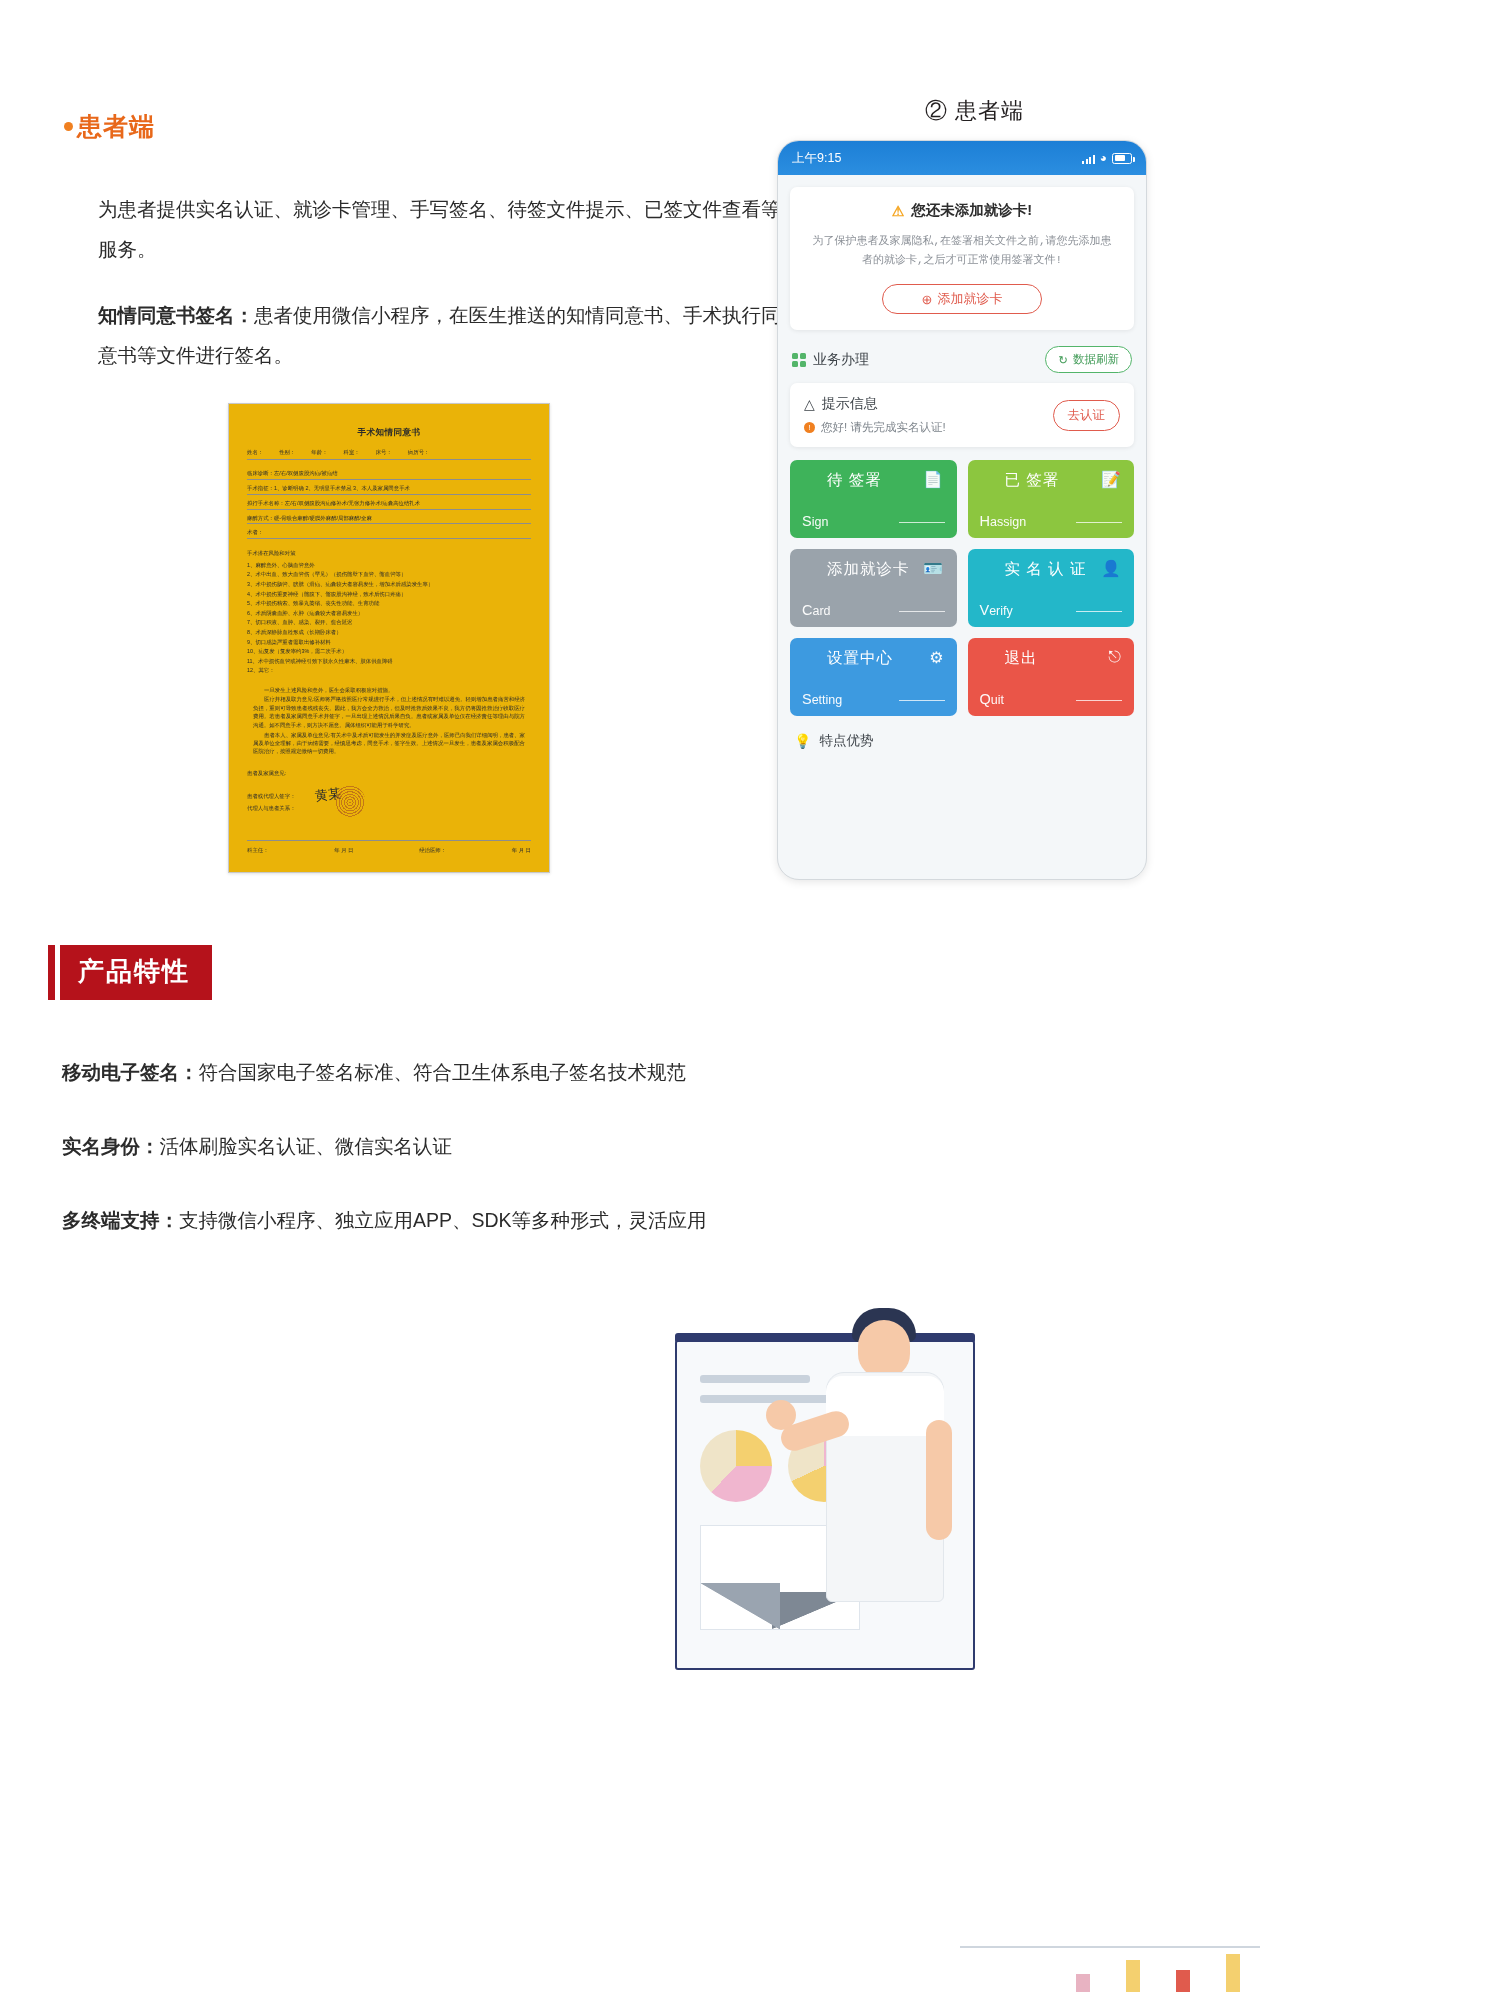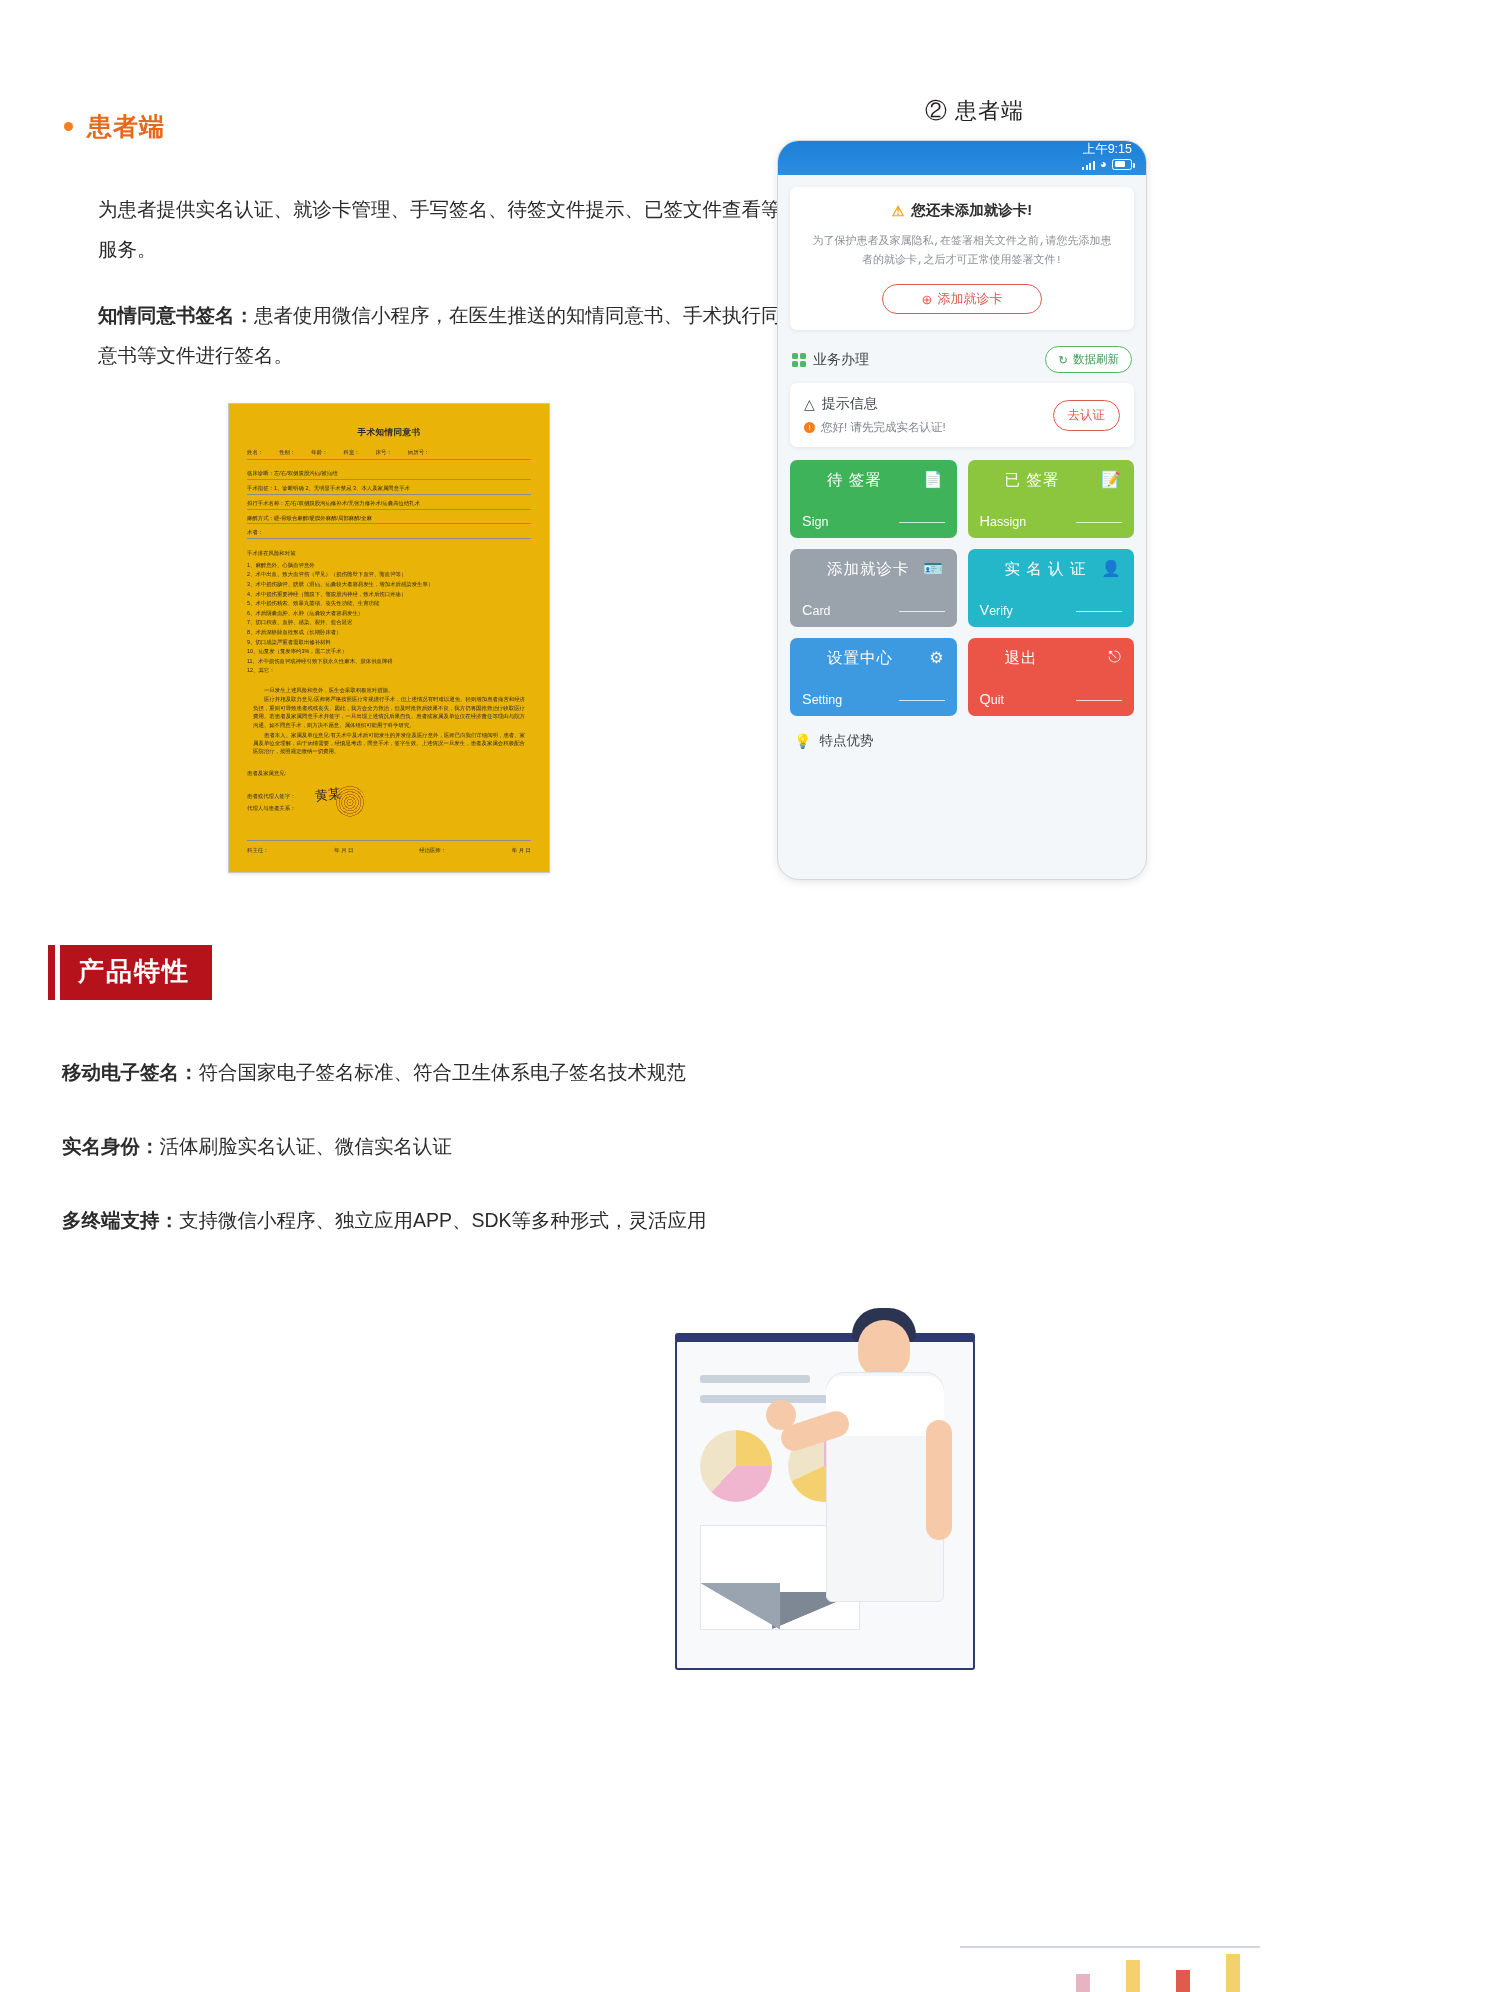--- a/index.html
+++ b/index.html
@@ -13,21 +13,21 @@
     overflow: hidden;
   }
 
   
   .left-col {
     position: absolute;
     left: 50px; top: 110px;
     width: 700px;
   }
   .bullet-head {
-    display: flex; align-items: center; gap: 14px;
+    display: flex; align-items: center; gap: 4px;
     margin-bottom: 46px;
   }
   .bullet-dot {
     width: 9px; height: 9px; border-radius: 50%;
     background: #f08020;
     margin-left: 14px;
   }
   .bullet-head .title {
     color: #e8681a;
     font-size: 25px;
@@ -131,23 +131,23 @@
     width: 370px; height: 740px;
     background: #f4f7f9;
     border: 1px solid #d4d9dd;
     border-radius: 22px;
     overflow: hidden;
     box-shadow: 0 2px 8px rgba(0,0,0,0.10);
   }
   .status-bar {
     height: 34px;
     background: linear-gradient(180deg,#1d7fd6,#2b8ee0);
-    display: flex; align-items: flex-end;
+    display: flex; align-items: center;
     padding: 0 14px;
-    color: #fff; font-size: 12.5px; flex-direction: column;
+    color: #fff; font-size: 12.5px;
   }
   .status-right {
     margin-left: auto;
     display: flex; align-items: center; gap: 5px;
   }
   .sig-bars { display: flex; align-items: flex-end; gap: 1.5px; height: 11px; }
   .sig-bars i { width: 2px; background: #fff; display: block; }
   .sig-bars i:nth-child(1){height:3px}
   .sig-bars i:nth-child(2){height:5px}
   .sig-bars i:nth-child(3){height:7px}

